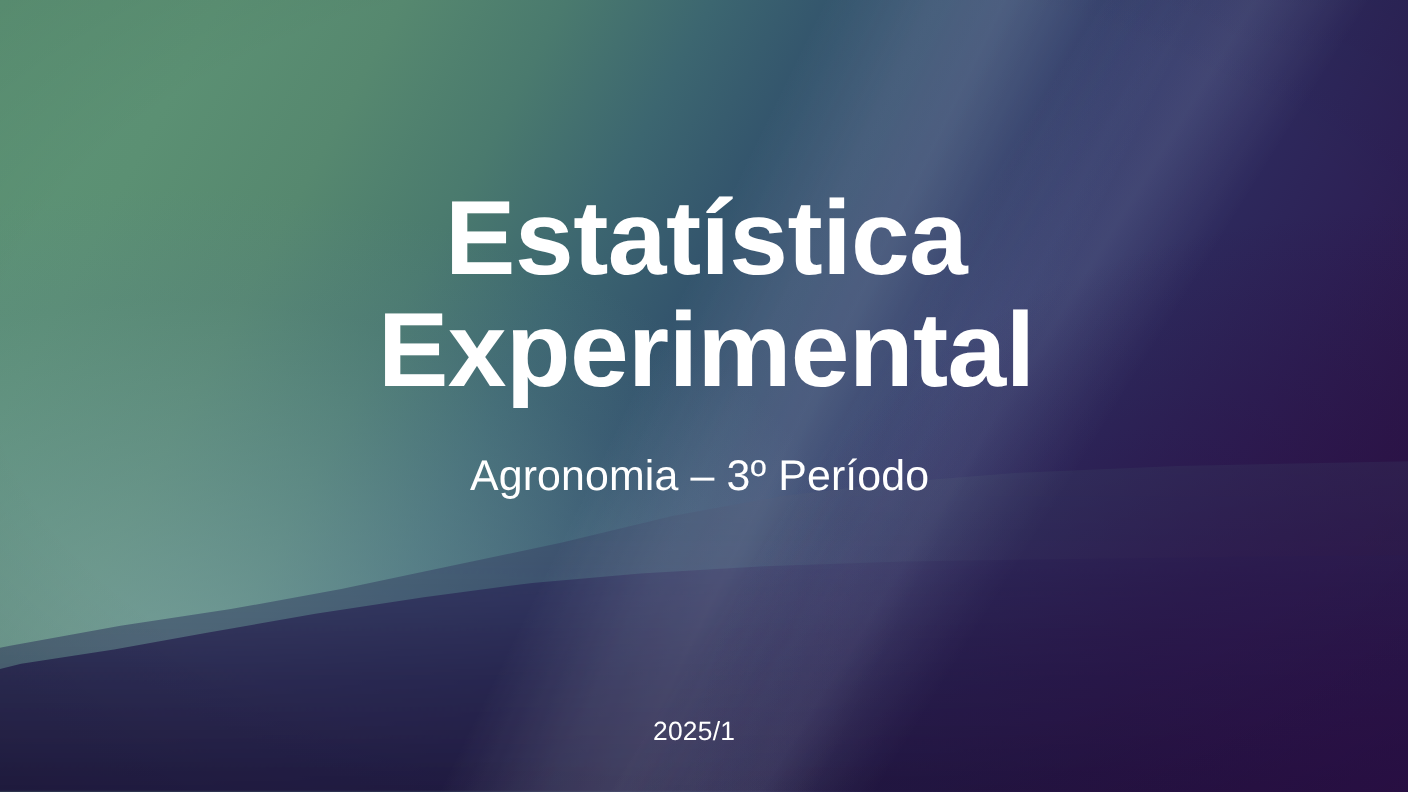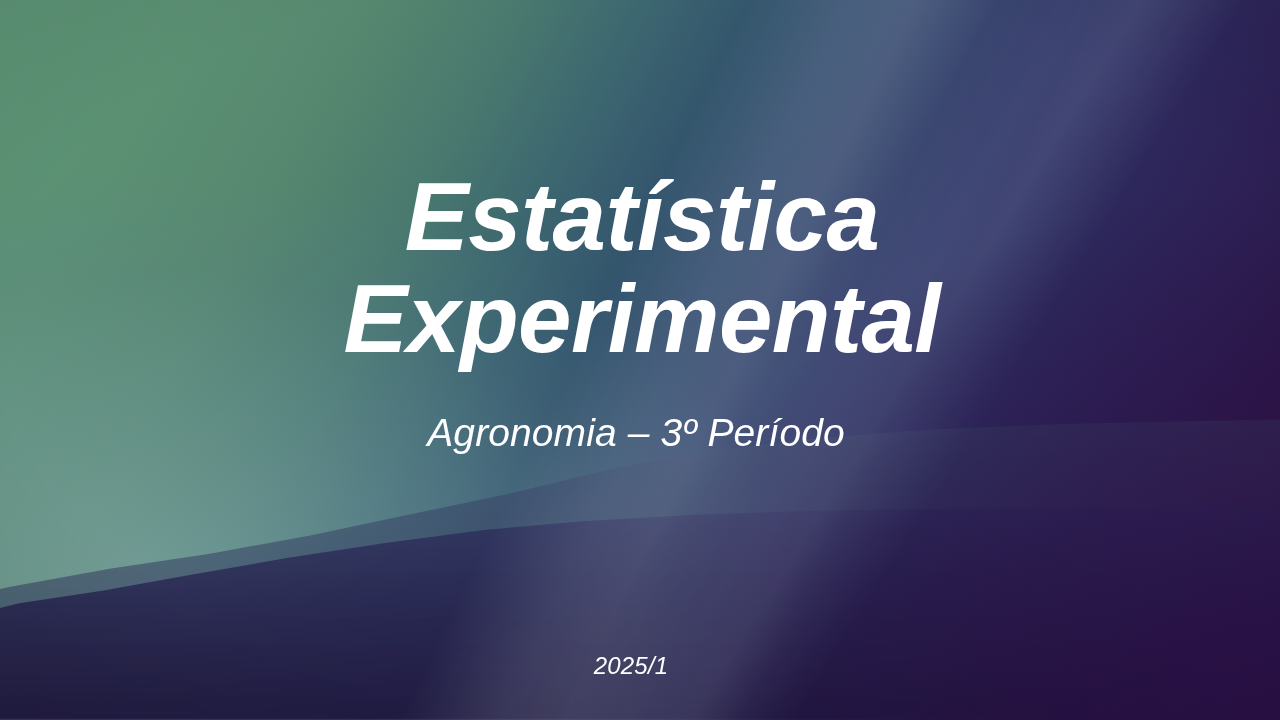--- a/index.html
+++ b/index.html
@@ -135,21 +135,20 @@
   }
 
   
   .content {
     position: absolute;
     inset: 0;
     display: flex;
     flex-direction: column;
     align-items: center;
     z-index: 5;
-    font-style: italic;
   }
 
   .title {
     position: absolute;
     left: 0;
     right: 0;
     top: 166px;
     margin: 0;
     padding: 0 60px;
     box-sizing: border-box;

